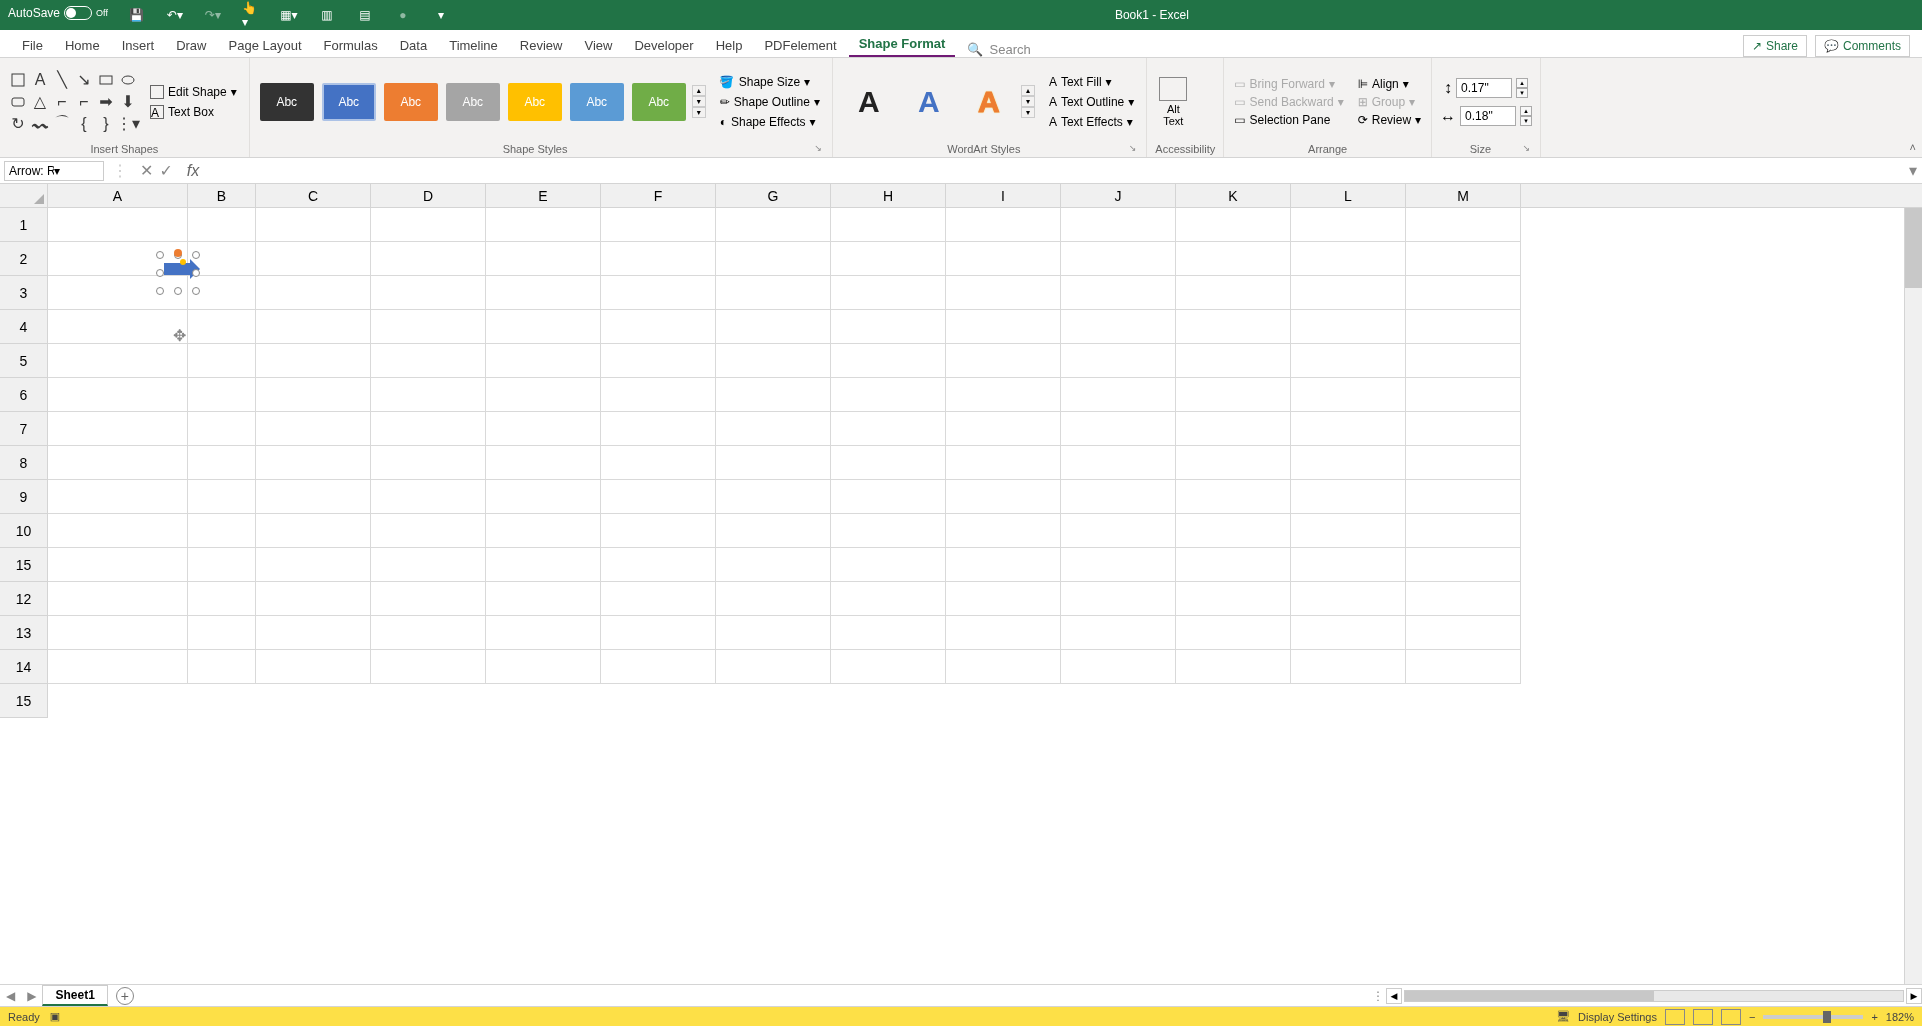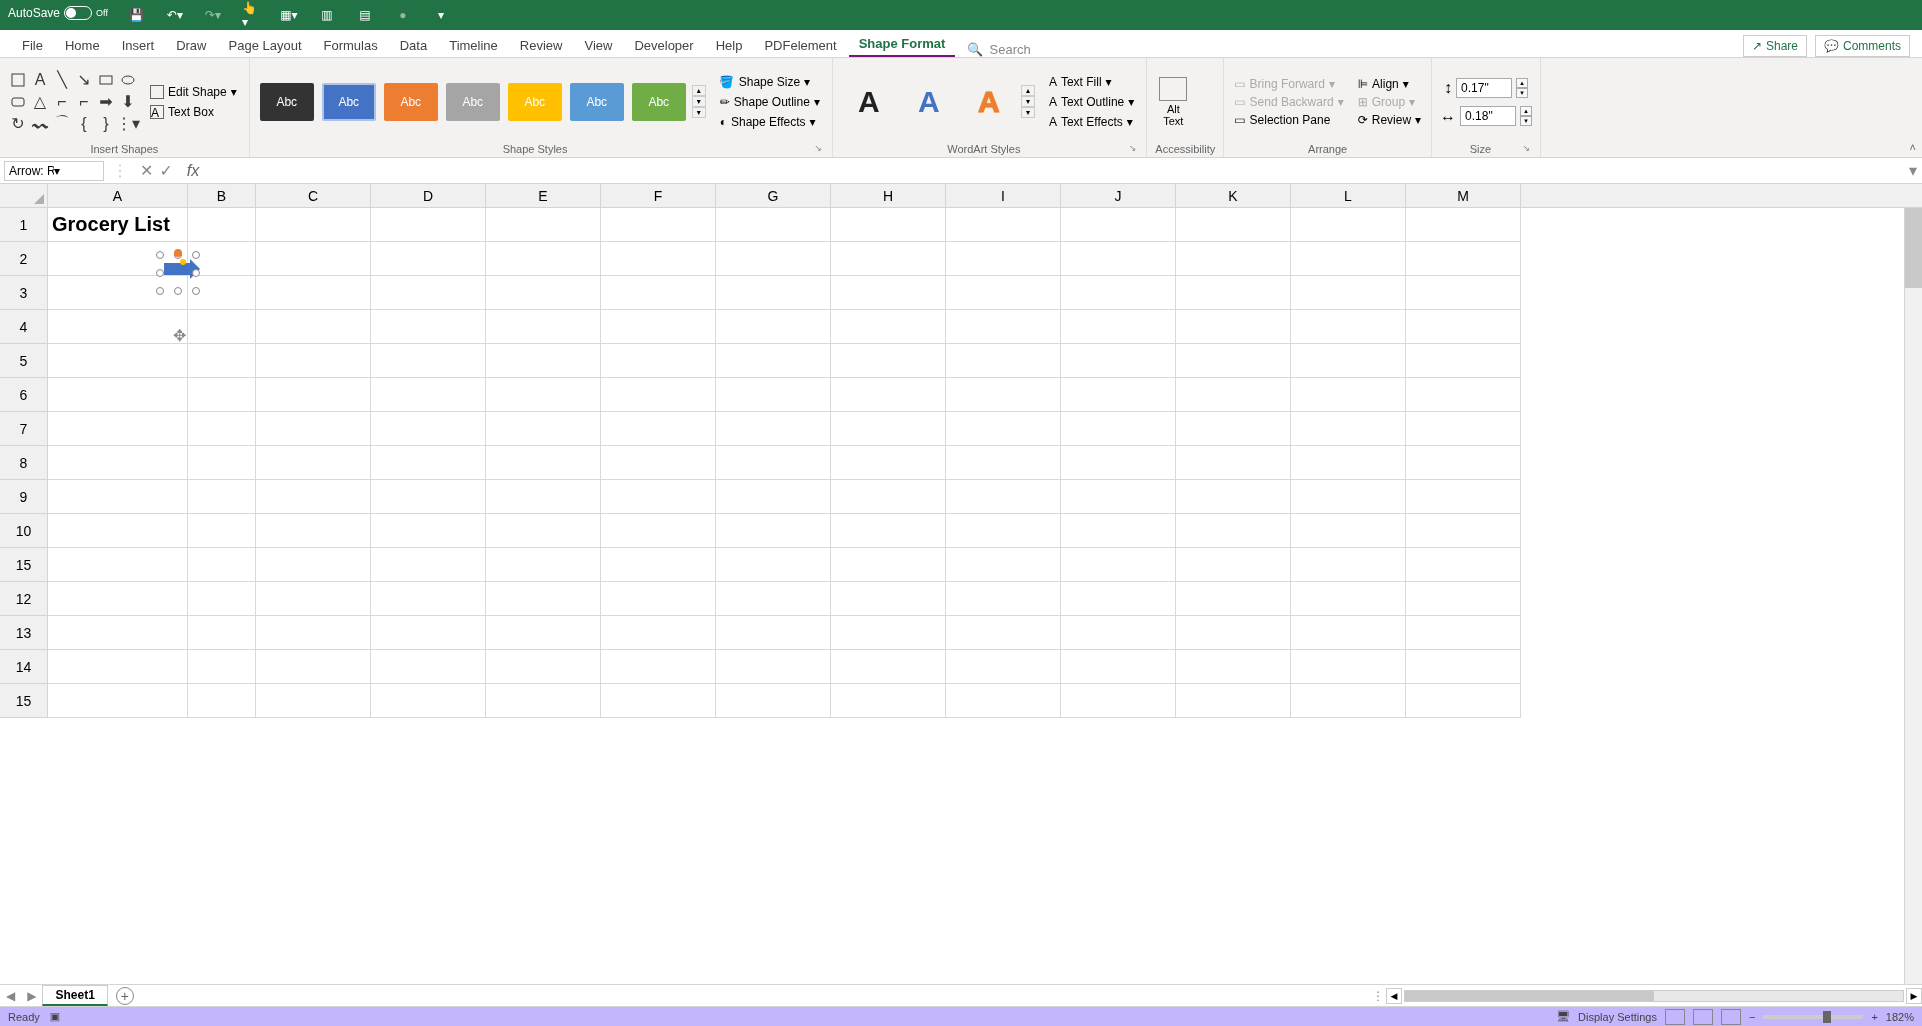--- a/index.html
+++ b/index.html
@@ -120,21 +120,21 @@
 .sheet-tabs { height:22px; display:flex; align-items:center; background:#fff; border-top:1px solid #d4d4d4; font-size:12px; }
 .st-nav { padding:0 6px; color:#888; cursor:pointer; }
 .sheet-tab { padding:2px 12px; border:1px solid #ccc; border-bottom:2px solid #217346; background:#fff; cursor:pointer;font-weight:bold; }
 .add-sheet { width:18px;height:18px;border:1px solid #888;border-radius:50%;display:flex;align-items:center;justify-content:center;margin-left:8px;cursor:pointer;font-size:14px;color:#666; }
 .tabs-scroll { margin-left:auto; display:flex; gap:2px; align-items:center; }
 .tabs-scroll .track{width:500px;height:12px;background:#e8e8e8;border:1px solid #ccc;position:relative;}
 .tabs-scroll .thumb{position:absolute;left:0;height:100%;width:50%;background:#c8c8c8;}
 .tabs-scroll .arr{width:16px;height:16px;border:1px solid #ccc;display:flex;align-items:center;justify-content:center;font-size:9px;cursor:pointer;}
 
 
-.statusbar { height:20px; background:#c4b5fd; border-top:1px solid #d4d4d4; display:flex; align-items:center; font-size:11px; padding:0 8px; color:#444; }
+.statusbar { height:20px; background:#fde047; border-top:1px solid #d4d4d4; display:flex; align-items:center; font-size:11px; padding:0 8px; color:#444; }
 .status-right{margin-left:auto;display:flex;align-items:center;gap:8px;}
 .view-btn{width:20px;height:16px;border:1px solid #888;cursor:pointer;}
 .zoom-slider{width:100px;height:4px;background:#ccc;position:relative;}
 .zoom-slider .knob{width:8px;height:12px;background:#666;position:absolute;top:-4px;left:60%;}
 </style>
 </head>
 <body>
 
 <div class="titlebar">
   <div class="titlebar-left">
@@ -146,20 +146,21 @@
     <span class="tb-icon">💾</span>
     <span class="tb-icon">↶▾</span>
     <span class="tb-icon" style="opacity:0.5;">↷▾</span>
     <span class="tb-icon">👆▾</span>
     <span class="tb-icon">▦▾</span>
     <span class="tb-icon">▥</span>
     <span class="tb-icon">▤</span>
     <span class="tb-icon" style="opacity:0.5;">●</span>
     <span class="tb-icon">▾</span>
   </div>
+  <div class="titlebar-center">Book1 - Excel</div>
   <div class="titlebar-right">
     <span>Ryan Dube</span>
     <span class="avatar">RD</span>
     <span class="tb-icon">✎</span>
     <span class="tb-icon">▭</span>
     <span class="win-btn">—</span>
     <span class="win-btn">▢</span>
     <span class="win-btn">✕</span>
   </div>
 </div>
@@ -443,35 +444,20 @@
       <div class="row-h">9</div>
       <div class="row-h">10</div>
       <div class="row-h">15</div>
       <div class="row-h">12</div>
       <div class="row-h">13</div>
       <div class="row-h">14</div>
       <div class="row-h">15</div>
     </div>
     <div class="cells">
       <div class="grid-row">
-          <div class="cell bold">Grocery List</div>
-          <div class="cell"></div>
-          <div class="cell"></div>
-          <div class="cell"></div>
-          <div class="cell"></div>
-          <div class="cell"></div>
-          <div class="cell"></div>
-          <div class="cell"></div>
-          <div class="cell"></div>
-          <div class="cell"></div>
-          <div class="cell"></div>
-          <div class="cell"></div>
-          <div class="cell"></div>
-        </div>
-      <div class="grid-row">
           <div class="cell"></div>
           <div class="cell"></div>
           <div class="cell"></div>
           <div class="cell"></div>
           <div class="cell"></div>
           <div class="cell"></div>
           <div class="cell"></div>
           <div class="cell"></div>
           <div class="cell"></div>
           <div class="cell"></div>

